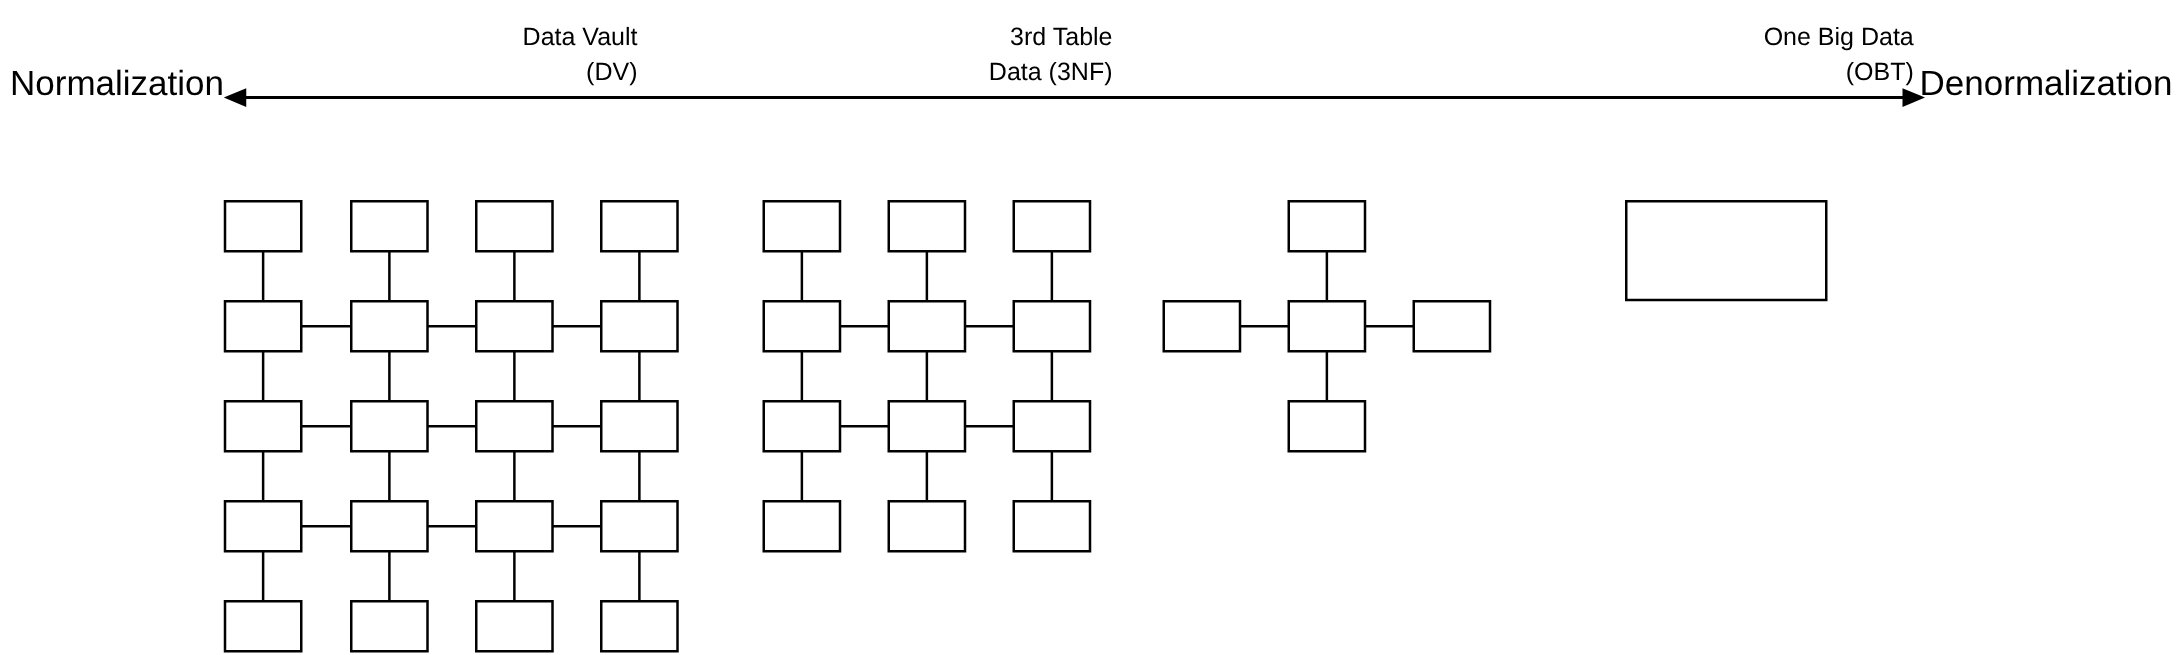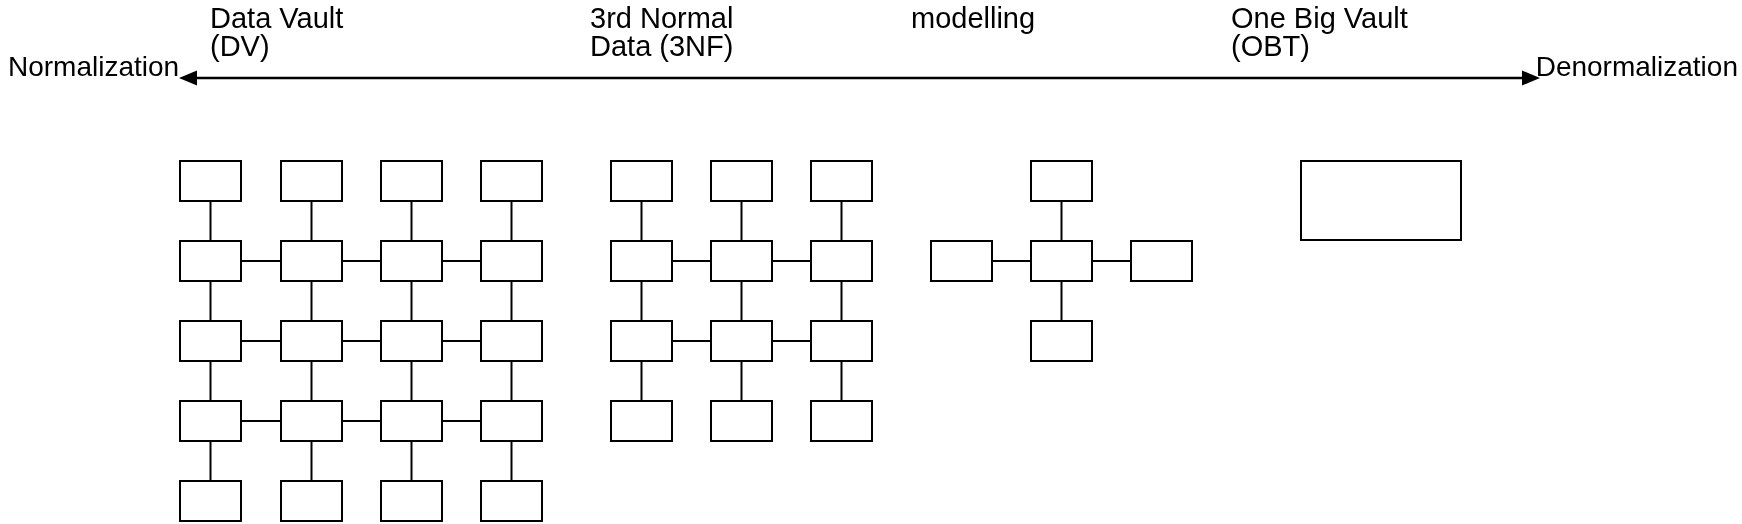--- a/index.html
+++ b/index.html
@@ -15,24 +15,24 @@
     position:absolute;
     top:55px;
     font-size:28px;
     line-height:24px;
     white-space:nowrap;
   }
   .side-label.left{left:8px;}
   .side-label.right{right:4px;}
   .approach-label{
     position:absolute;
-    top:4px;
+    top:16px;
     width:300px;
-    text-align:left;
-    font-size:29px;
+    text-align:right;
+    font-size:20px;
     line-height:28px;
     white-space:nowrap;
   }
   svg.diagram-canvas{position:absolute;left:0;top:0;}
   .tbox{fill:#ffffff;stroke:#000000;stroke-width:2;}
   .tlink{stroke:#000000;stroke-width:2;}
   .arrow-line{stroke:#000000;stroke-width:2.5;}
   .arrow-head{fill:#000000;stroke:none;}
 </style>
 </head>
@@ -43,30 +43,29 @@
   <div class="side-label left">Normalization</div>
 
   <div class="side-label right">Denormalization</div>
 
   <div class="approach-label" style="left:210px">
     <div>Data Vault</div>
     <div>(DV)</div>
   </div>
 
   <div class="approach-label" style="left:590px">
-    <div>3rd Normal</div>
+    <div>3rd Table</div>
     <div>Data (3NF)</div>
   </div>
 
   <div class="approach-label" style="left:911px">
-    <div>modelling</div>
   </div>
 
   <div class="approach-label" style="left:1231px">
-    <div>One Big Vault</div>
+    <div>One Big Data</div>
     <div>(OBT)</div>
   </div>
 
   <svg class="diagram-canvas" width="1742" height="524" viewBox="0 0 1742 524">
       <line x1="195" y1="78" x2="1524" y2="78" class="arrow-line"></line>
       <polygon points="179,78 197,70.5 197,85.5" class="arrow-head"></polygon>
       <polygon points="1540,78 1522,70.5 1522,85.5" class="arrow-head"></polygon>
       <line x1="210.5" y1="201" x2="210.5" y2="241" class="tlink"></line>
       <line x1="210.5" y1="281" x2="210.5" y2="321" class="tlink"></line>
       <line x1="210.5" y1="361" x2="210.5" y2="401" class="tlink"></line>

